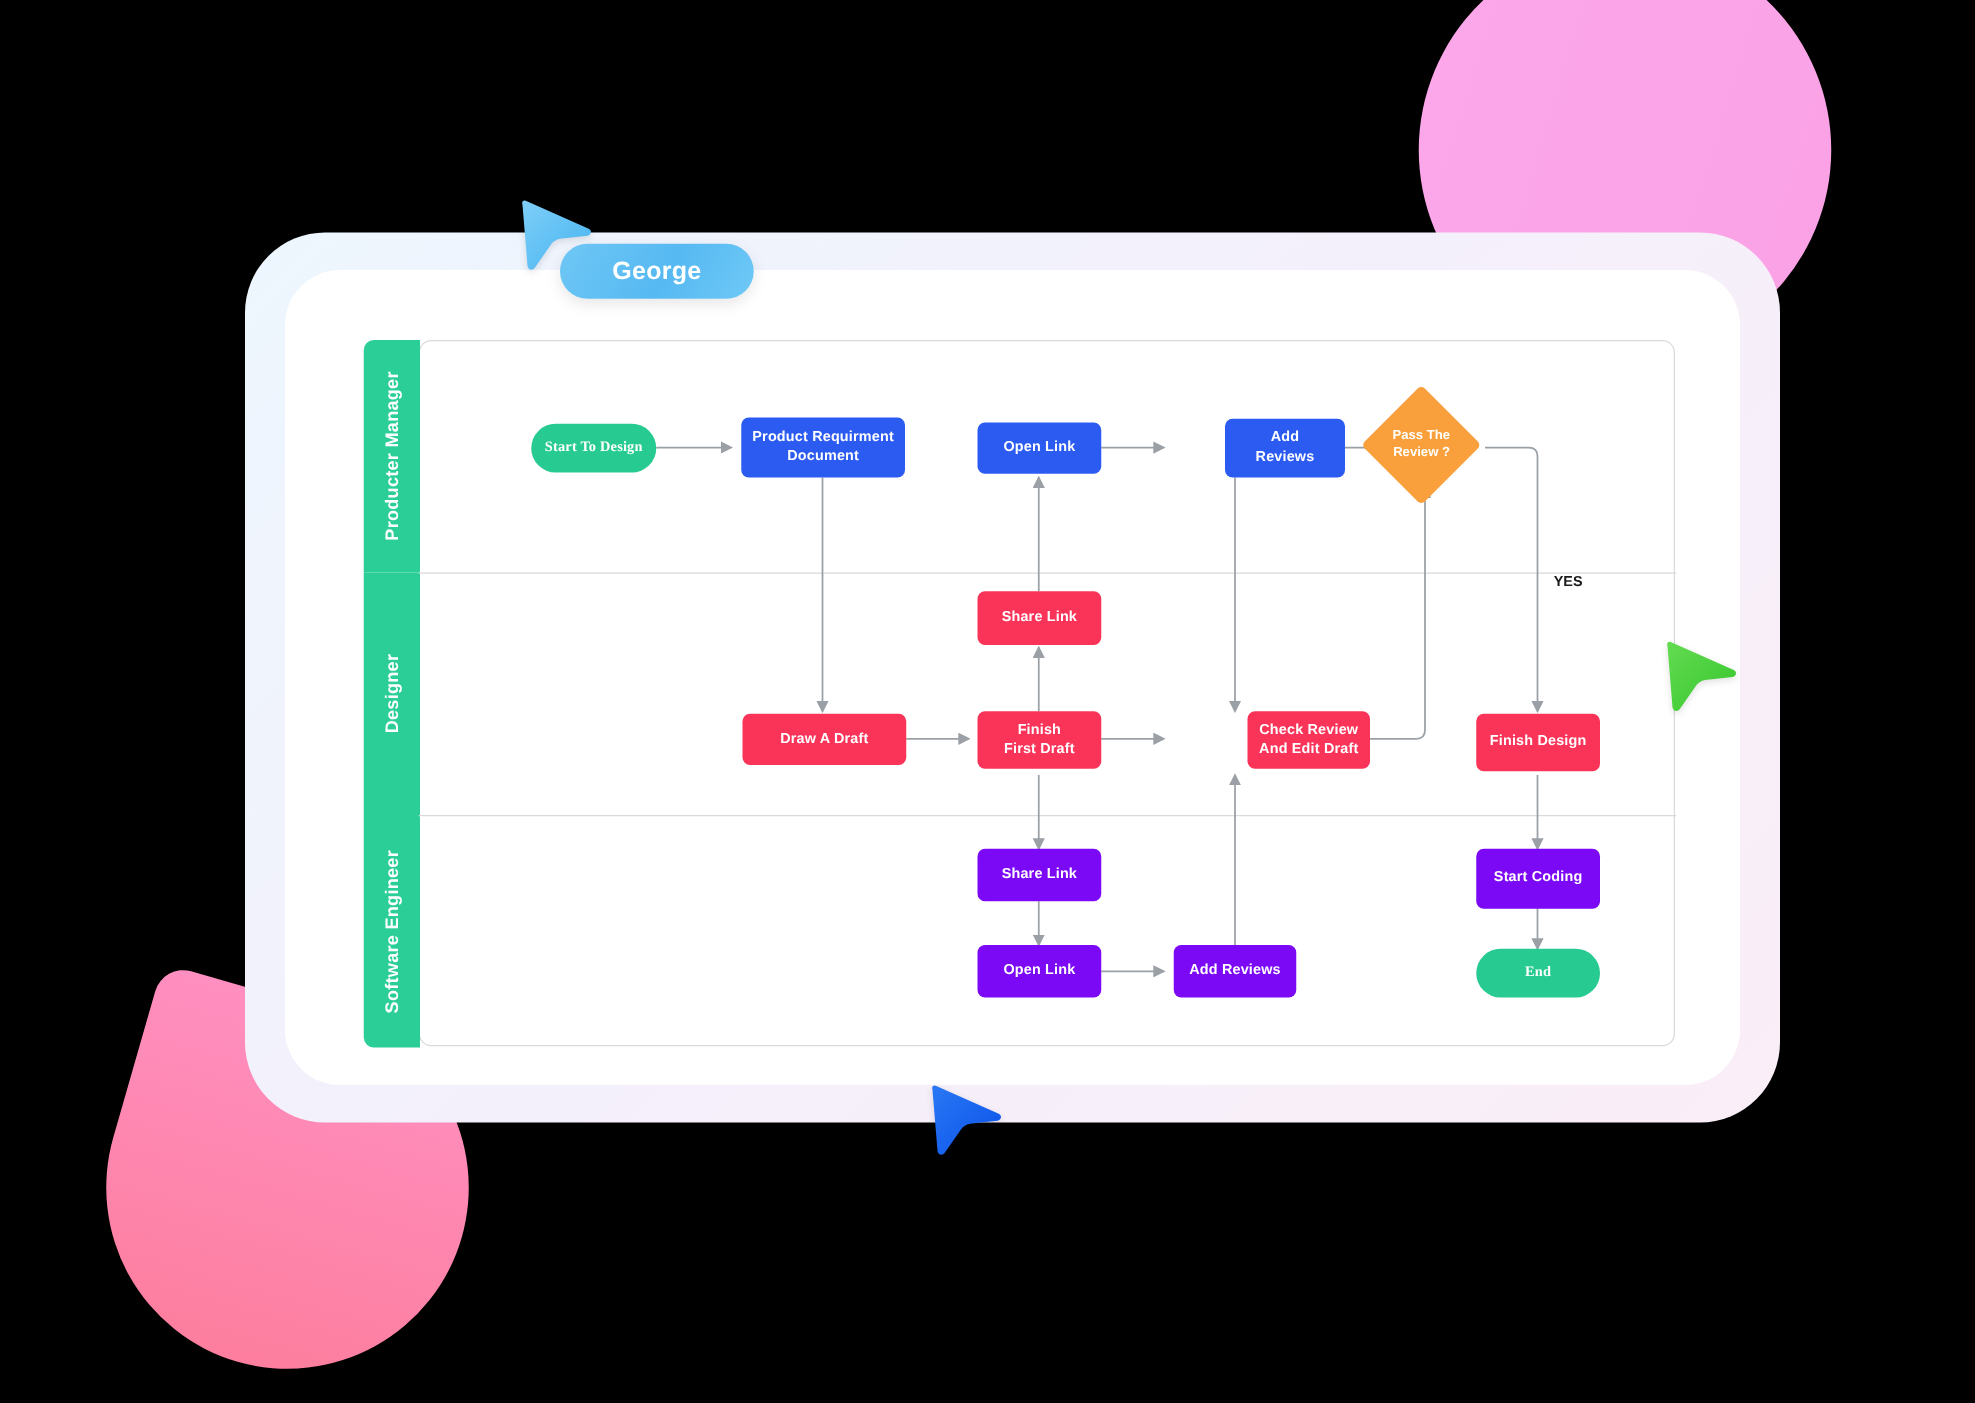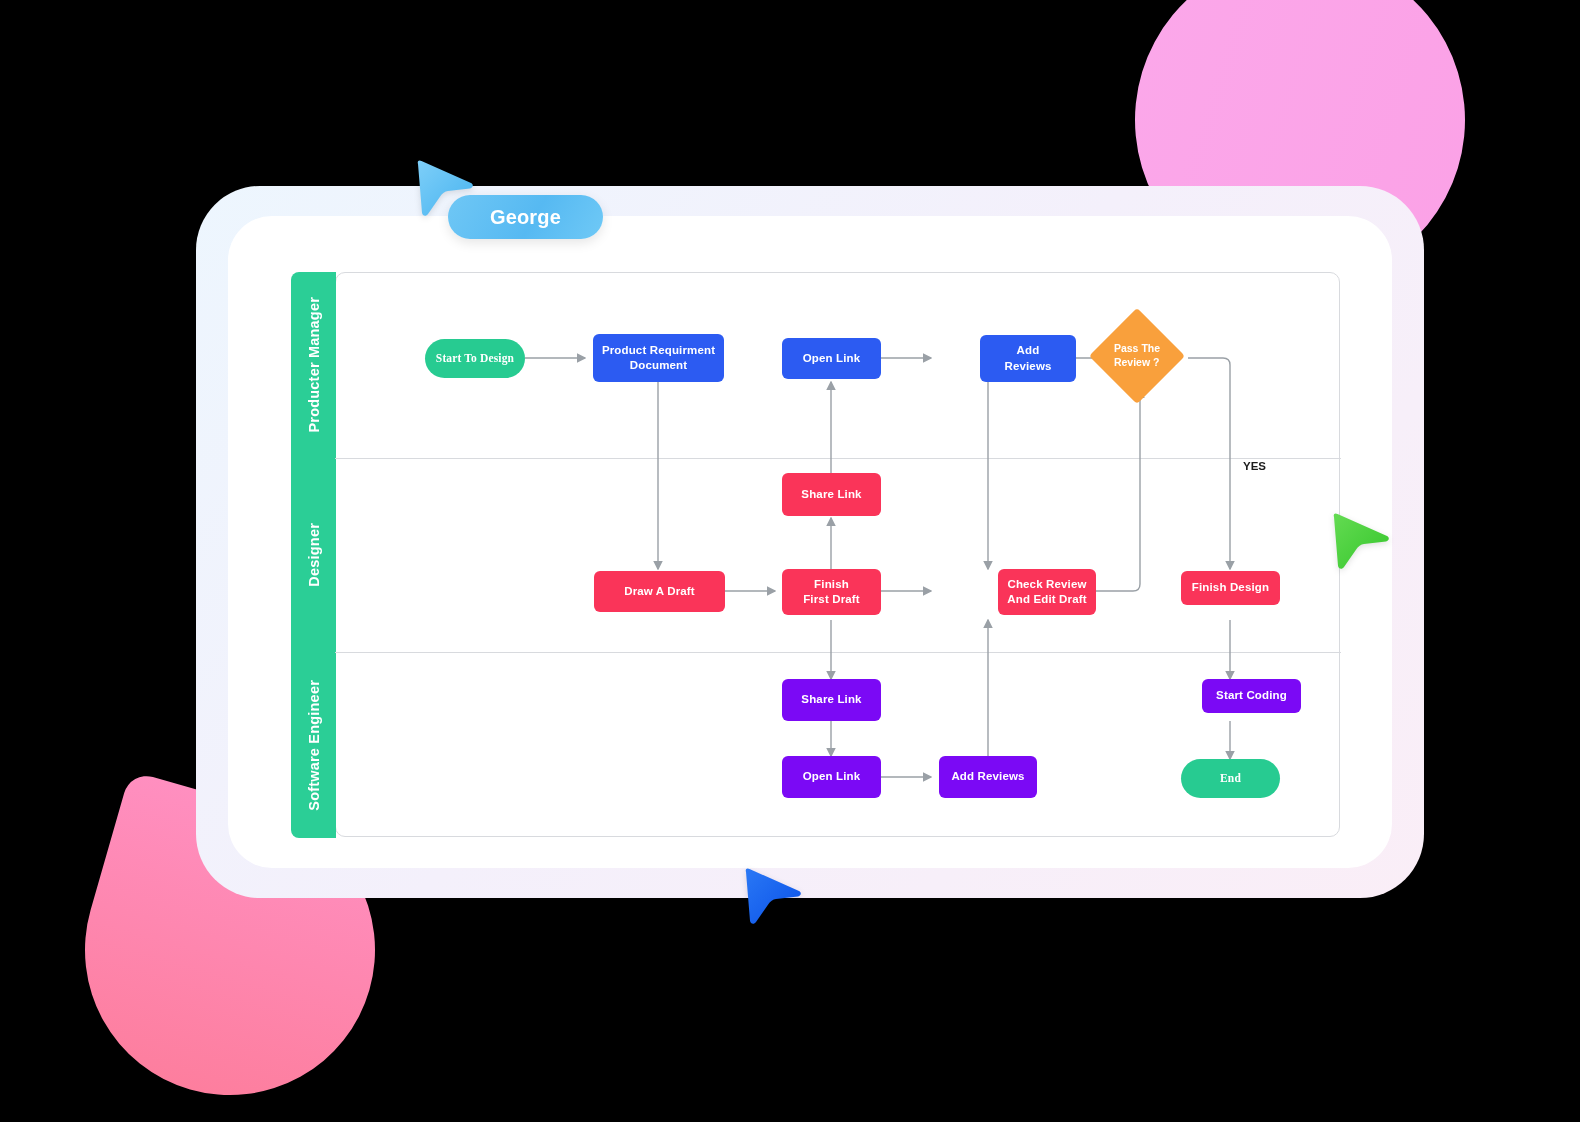--- a/index.html
+++ b/index.html
@@ -69,21 +69,21 @@
   .n-blue{background:#2C5BF2;border-radius:6px;}
   .n-red{background:#FA3459;border-radius:6px;}
   .n-purple{background:#7B09F5;border-radius:6px;}
   .n-diamond-wrap{position:absolute;}
   .n-diamond{
     position:absolute;inset:0;background:#F9A03C;
     transform:rotate(45deg);border-radius:4px;
   }
   .n-diamond-text{
     position:absolute;inset:0;display:flex;align-items:center;justify-content:center;
-    color:#fff;font-size:10.5px;font-weight:700;text-align:left;line-height:1.3;
+    color:#fff;font-size:10.5px;font-weight:700;text-align:right;line-height:1.3;
     font-family:"Liberation Sans",sans-serif;
   }
 
   
   #links{position:absolute;left:0;top:0;width:1050px;height:566px;overflow:visible;}
   .edge-label{
     position:absolute;color:#1b1b1b;font-size:11.5px;font-weight:600;
     font-family:"Liberation Sans",sans-serif;background:#fff;padding:0 3px;
   }
 
@@ -208,37 +208,37 @@
     </div>
 
     <div class="node n-red" style="left:491px;top:297px;width:99px;height:46px;">
       <span class="ml">Finish<br>First Draft</span>
     </div>
 
     <div class="node n-red" style="left:687px;top:297px;width:98px;height:46px;margin-left:20px;">
       <span class="ml">Check Review<br>And Edit Draft</span>
     </div>
 
-    <div class="node n-red" style="left:890px;top:299px;width:99px;height:34px;">
+    <div class="node n-red" style="left:890px;top:299px;width:99px;height:46px;">
       <span>Finish Design</span>
     </div>
 
     <div class="node n-purple" style="left:491px;top:407px;width:99px;height:42px;">
       <span>Share Link</span>
     </div>
 
     <div class="node n-purple" style="left:491px;top:484px;width:99px;height:42px;">
       <span>Open Link</span>
     </div>
 
     <div class="node n-purple" style="left:648px;top:484px;width:98px;height:42px;">
       <span>Add Reviews</span>
     </div>
 
-    <div class="node n-purple" style="left:911px;top:407px;width:99px;height:34px;">
+    <div class="node n-purple" style="left:890px;top:407px;width:99px;height:48px;">
       <span>Start Coding</span>
     </div>
 
     <div class="node n-green" style="left:890px;top:487px;width:99px;height:39px;">
       <span>End</span>
     </div>
   </div>
 
   <div class="cursor" id="cursor-george" style="left:414px;top:158px;width:200px;height:80px;">
     <svg width="64" height="64" viewBox="0 0 64 64">

